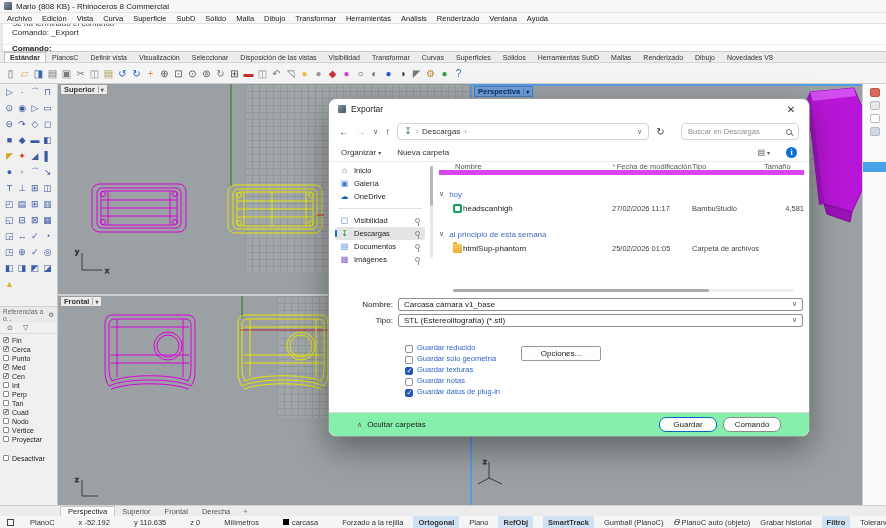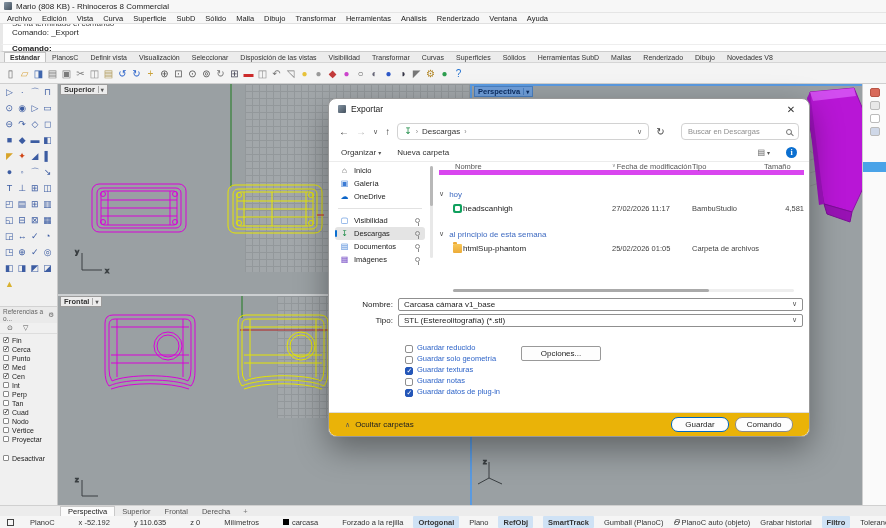--- a/index.html
+++ b/index.html
@@ -114,21 +114,21 @@
 #rowtype{top:214px}
 .flabel{width:64px;text-align:right;margin-right:5px;font-size:8px;color:#222}
 .combo{flex:1;height:13px;border:1px solid #8f8f8f;border-radius:2px;display:flex;align-items:center;padding:0 5px;font-size:8px;background:#fff}
 .combo .cchev{margin-left:auto;font-size:7px;color:#555}
 .checks{position:absolute;left:76px;top:245px;width:104px}
 .chk{display:flex;gap:4px;margin-bottom:2px;color:#2e64c8;font-size:7.5px;line-height:1.18}
 .chk .box{width:8px;height:8px;border:1px solid #8f8f8f;border-radius:2px;background:#fff;flex:0 0 auto;margin-top:1px;position:relative}
 .chk.on .box{background:#2456b8;border-color:#2456b8}
 .chk.on .box::after{content:"✓";position:absolute;top:-1.5px;left:0.5px;color:#fff;font-size:7px}
 .optbtn{position:absolute;left:192px;top:247px;width:80px;height:15px;border:1px solid #999;border-radius:2px;background:#fdfdfd;text-align:center;font-size:8px;line-height:14px}
-.dlg-foot{position:absolute;left:0;right:0;bottom:0;height:24px;background:#eab308;border-top:1px solid #ddd;border-radius:0 0 8px 8px;display:flex;align-items:center;padding:0 16px;font-size:8px;gap:6px}
+.dlg-foot{position:absolute;left:0;right:0;bottom:0;height:24px;background:#86efac;border-top:1px solid #ddd;border-radius:0 0 8px 8px;display:flex;align-items:center;padding:0 28px;font-size:8px;gap:6px}
 .hidef{display:flex;gap:5px;align-items:center;color:#222}
 .hidef .hchev{font-size:7px;color:#555}
 .btn{width:58px;height:15px;border:1px solid #8a8a8a;border-radius:7px;background:#fdfdfd;text-align:center;line-height:14px;font-size:8px}
 .btn.primary{border-color:#0067c0;margin-left:auto}
 
 
 .vtabbar{position:absolute;left:0;right:0;top:505px;height:11px;background:#ececec;border-top:1px solid #d0d0d0;display:flex;align-items:stretch;padding-left:60px;font-size:7.5px;color:#555}
 .vtab{padding:0 7px;display:flex;align-items:center}
 .vtab.active{background:#fbfbfb;border:1px solid #c9c9c9;border-bottom:none;color:#222}
 .vtab-move{padding:0 6px;display:flex;align-items:center;color:#777}

